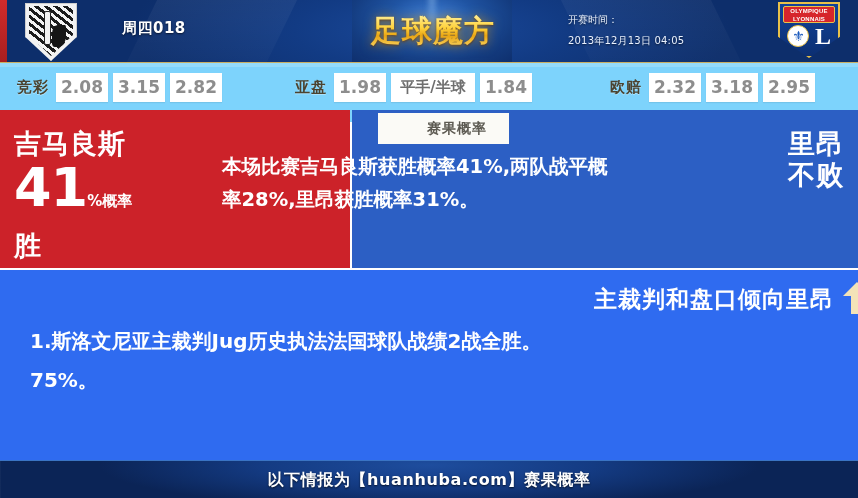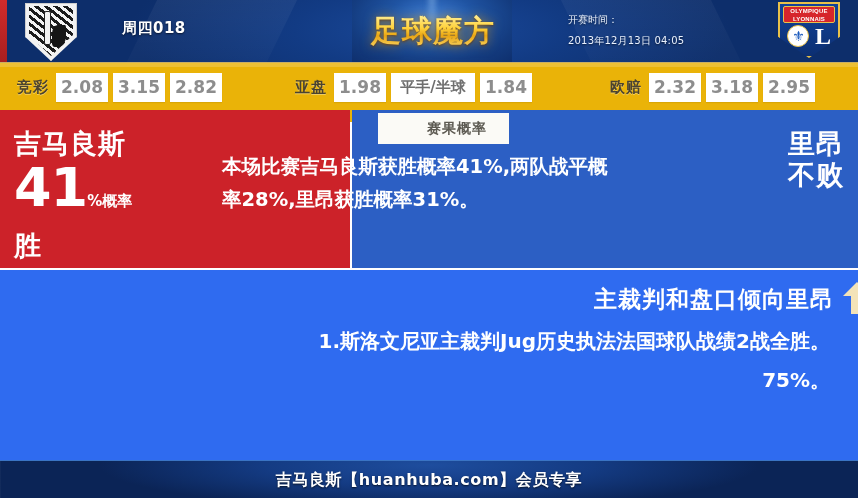--- a/index.html
+++ b/index.html
@@ -126,21 +126,21 @@
   .kickoff{
     position:absolute;right:100px;top:9px;width:190px;
     text-align:left;color:#eaf2ff;font-size:10px;line-height:21px;
     text-shadow:0 1px 2px rgba(0,0,0,.55);
   }
   .kickoff .k-time{font-family:"DejaVu Sans",sans-serif;letter-spacing:.2px;}
 
   
   .odds-bar{
     position:absolute;left:0;top:62px;width:858px;height:60px;
-    background:#eab308;
+    background:#7dd3fc;
     border-top:1px solid #c9ae63;
     box-sizing:border-box;
   }
   .odds-bar:before{
     content:"";position:absolute;left:0;top:0;width:858px;height:4px;
     background:rgba(255,255,255,.18);
   }
   .odds-group{position:absolute;top:0;height:48px;display:flex;align-items:center;}
   .odds-label{
     color:#4b4330;font-size:15px;font-weight:bold;
@@ -225,21 +225,21 @@
   }
   .arrow-up .stem{
     position:absolute;left:9px;top:12px;width:12px;height:20px;background:#f3e3b8;
   }
   .arrow-up .head{
     position:absolute;left:1px;top:0;width:28px;height:14px;background:#f3e3b8;
     clip-path:polygon(50% 0%,100% 100%,0% 100%);
   }
   .analysis-body{
     position:absolute;left:30px;top:52px;width:800px;
-    color:#fff;font-size:20px;font-weight:bold;line-height:39px;text-align:right;
+    color:#fff;font-size:20px;font-weight:bold;line-height:39px;
   }
   .analysis-body .ln{display:block;}
 
   
   .footer{
     position:absolute;left:0;bottom:0;width:858px;height:38px;
     background:
       linear-gradient(90deg, rgba(255,255,255,.03) 0 1px, rgba(0,0,0,0) 1px 3px),
       radial-gradient(ellipse 330px 44px at 429px 4px,#1e4d9e 0%,#143b83 50%,#0b2456 100%),
       linear-gradient(180deg,#164280 0%,#081d47 100%);
@@ -340,16 +340,16 @@
       <div class="stem"></div>
       <div class="head"></div>
     </div>
     <div class="analysis-body">
       <span class="ln">1.斯洛文尼亚主裁判Jug历史执法法国球队战绩2战全胜。</span>
       <span class="ln">75%。</span>
     </div>
   </div>
 
   <div class="footer">
-    <div class="footer-text">吉马良斯【huanhuba.com】会员专享</div>
+    <div class="footer-text">以下情报为【huanhuba.com】赛果概率</div>
   </div>
 
 </div>
 
 </body></html>

